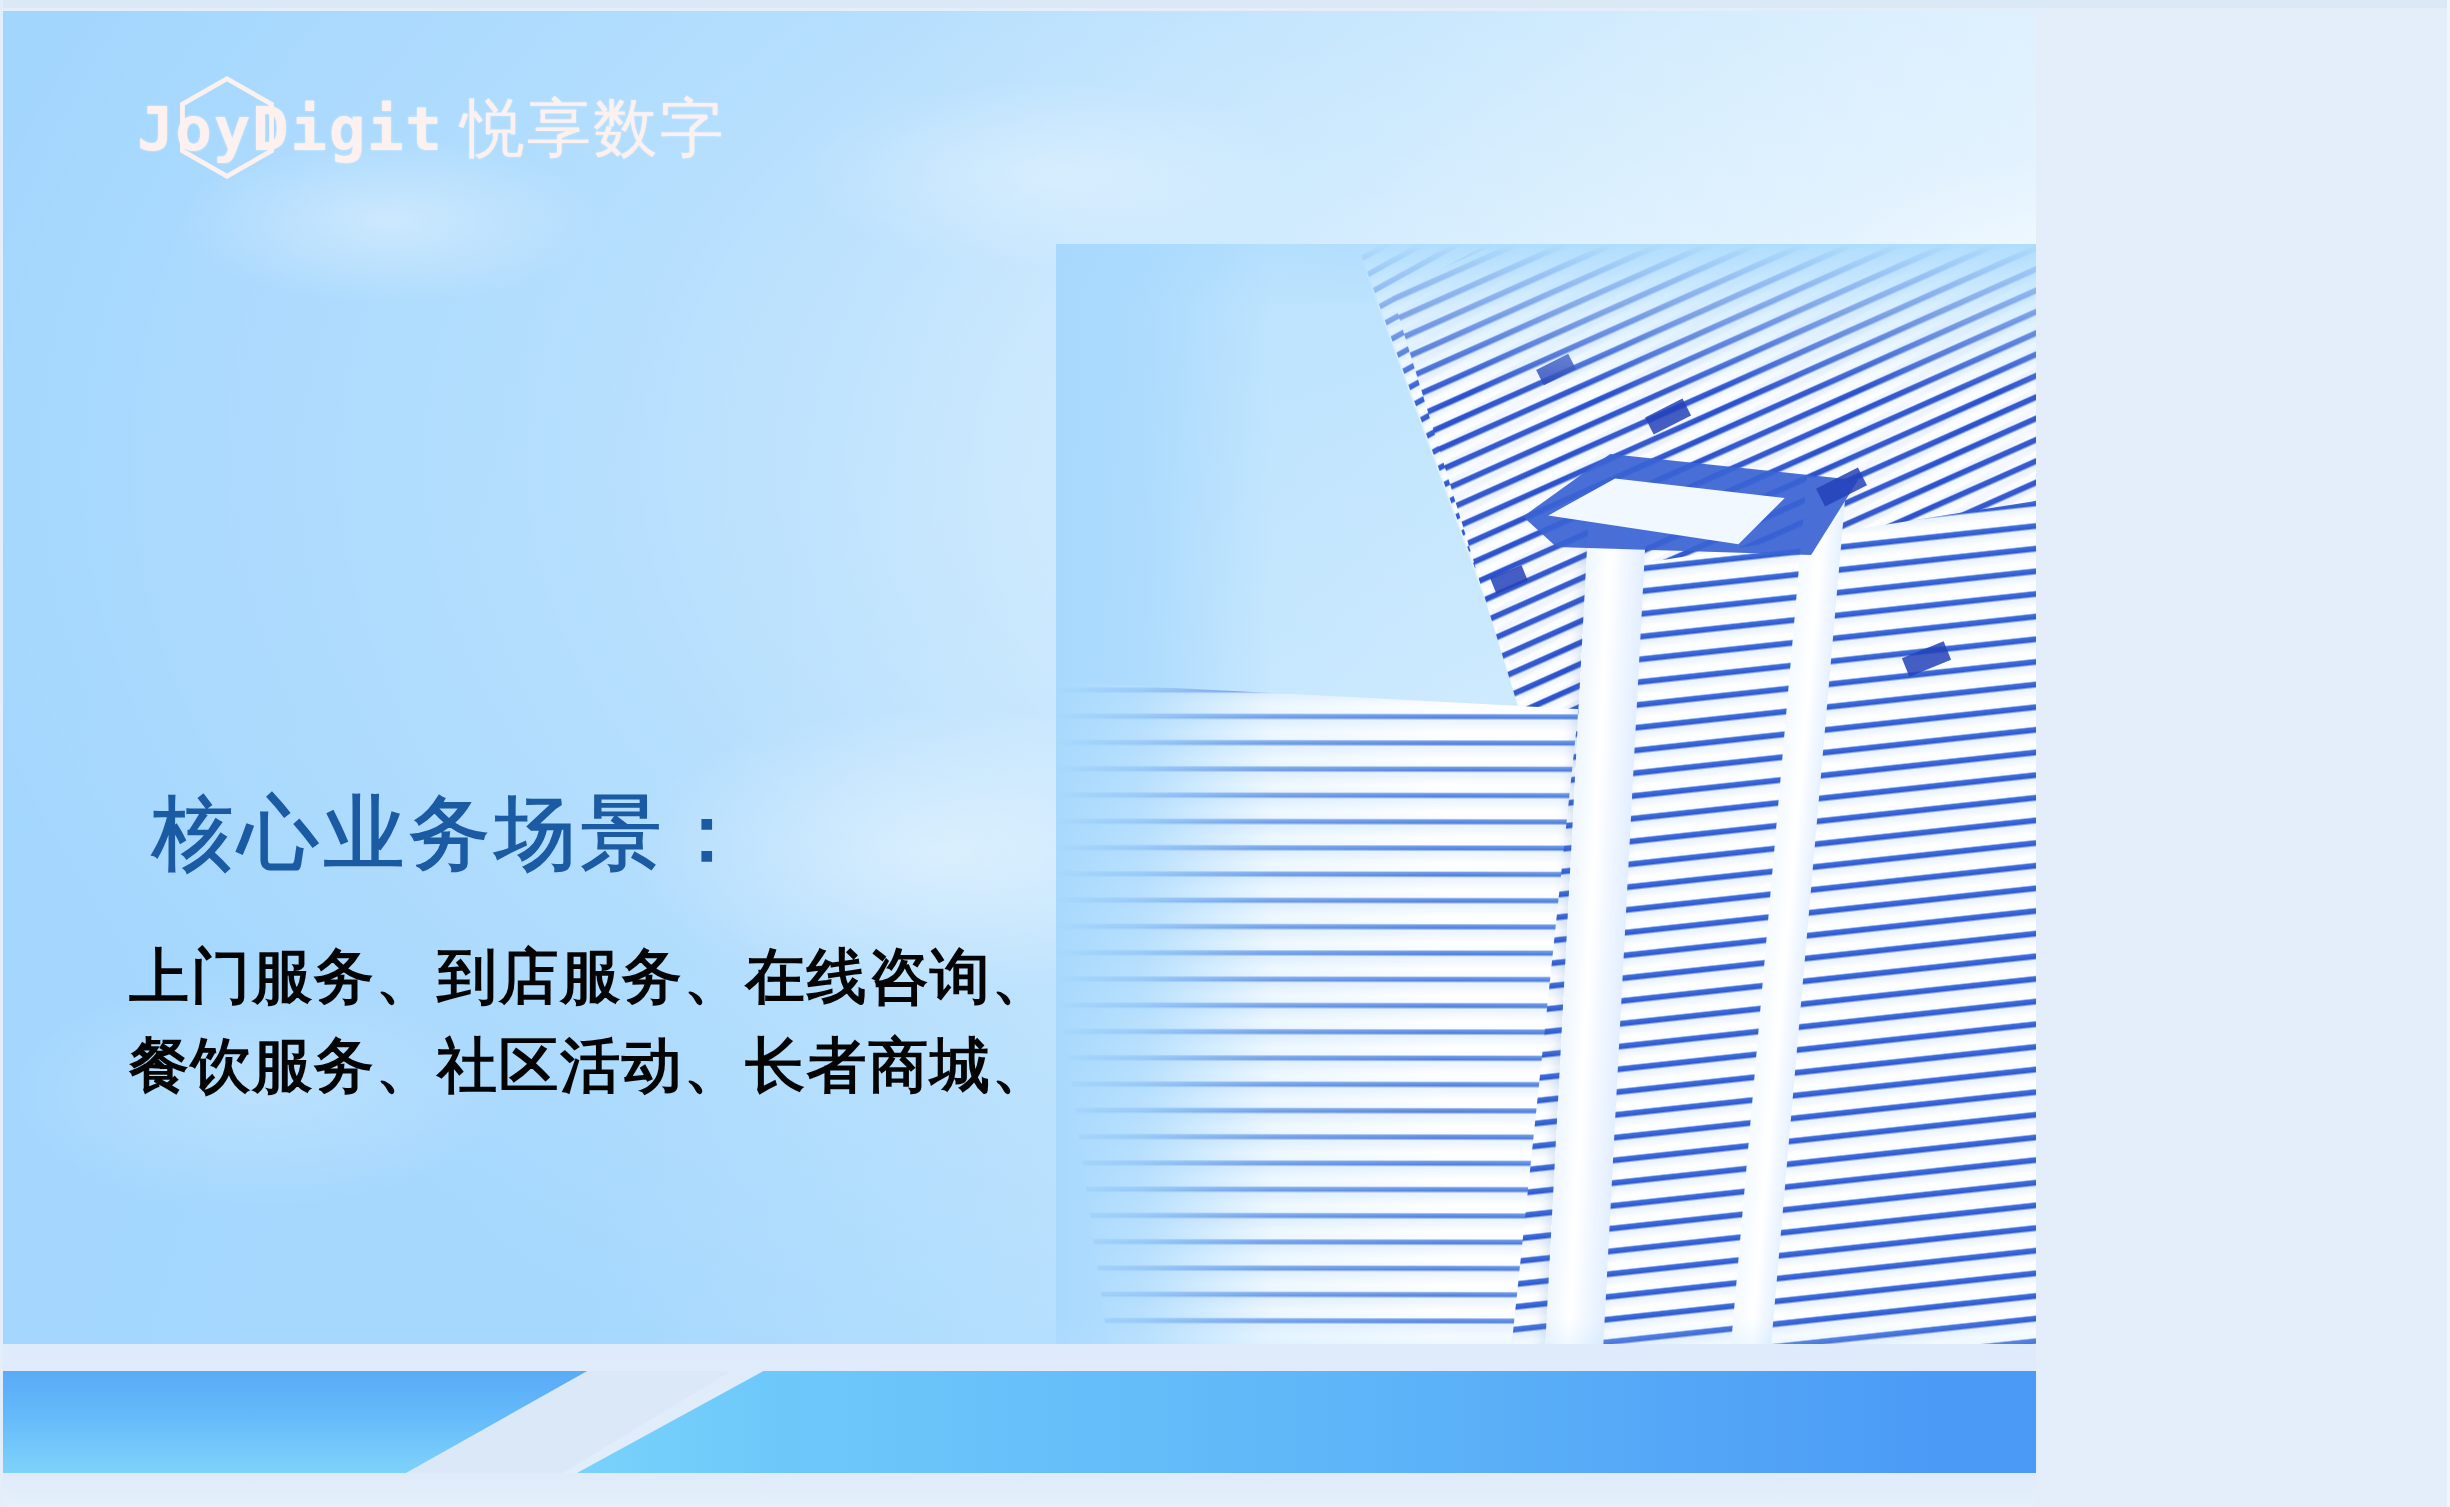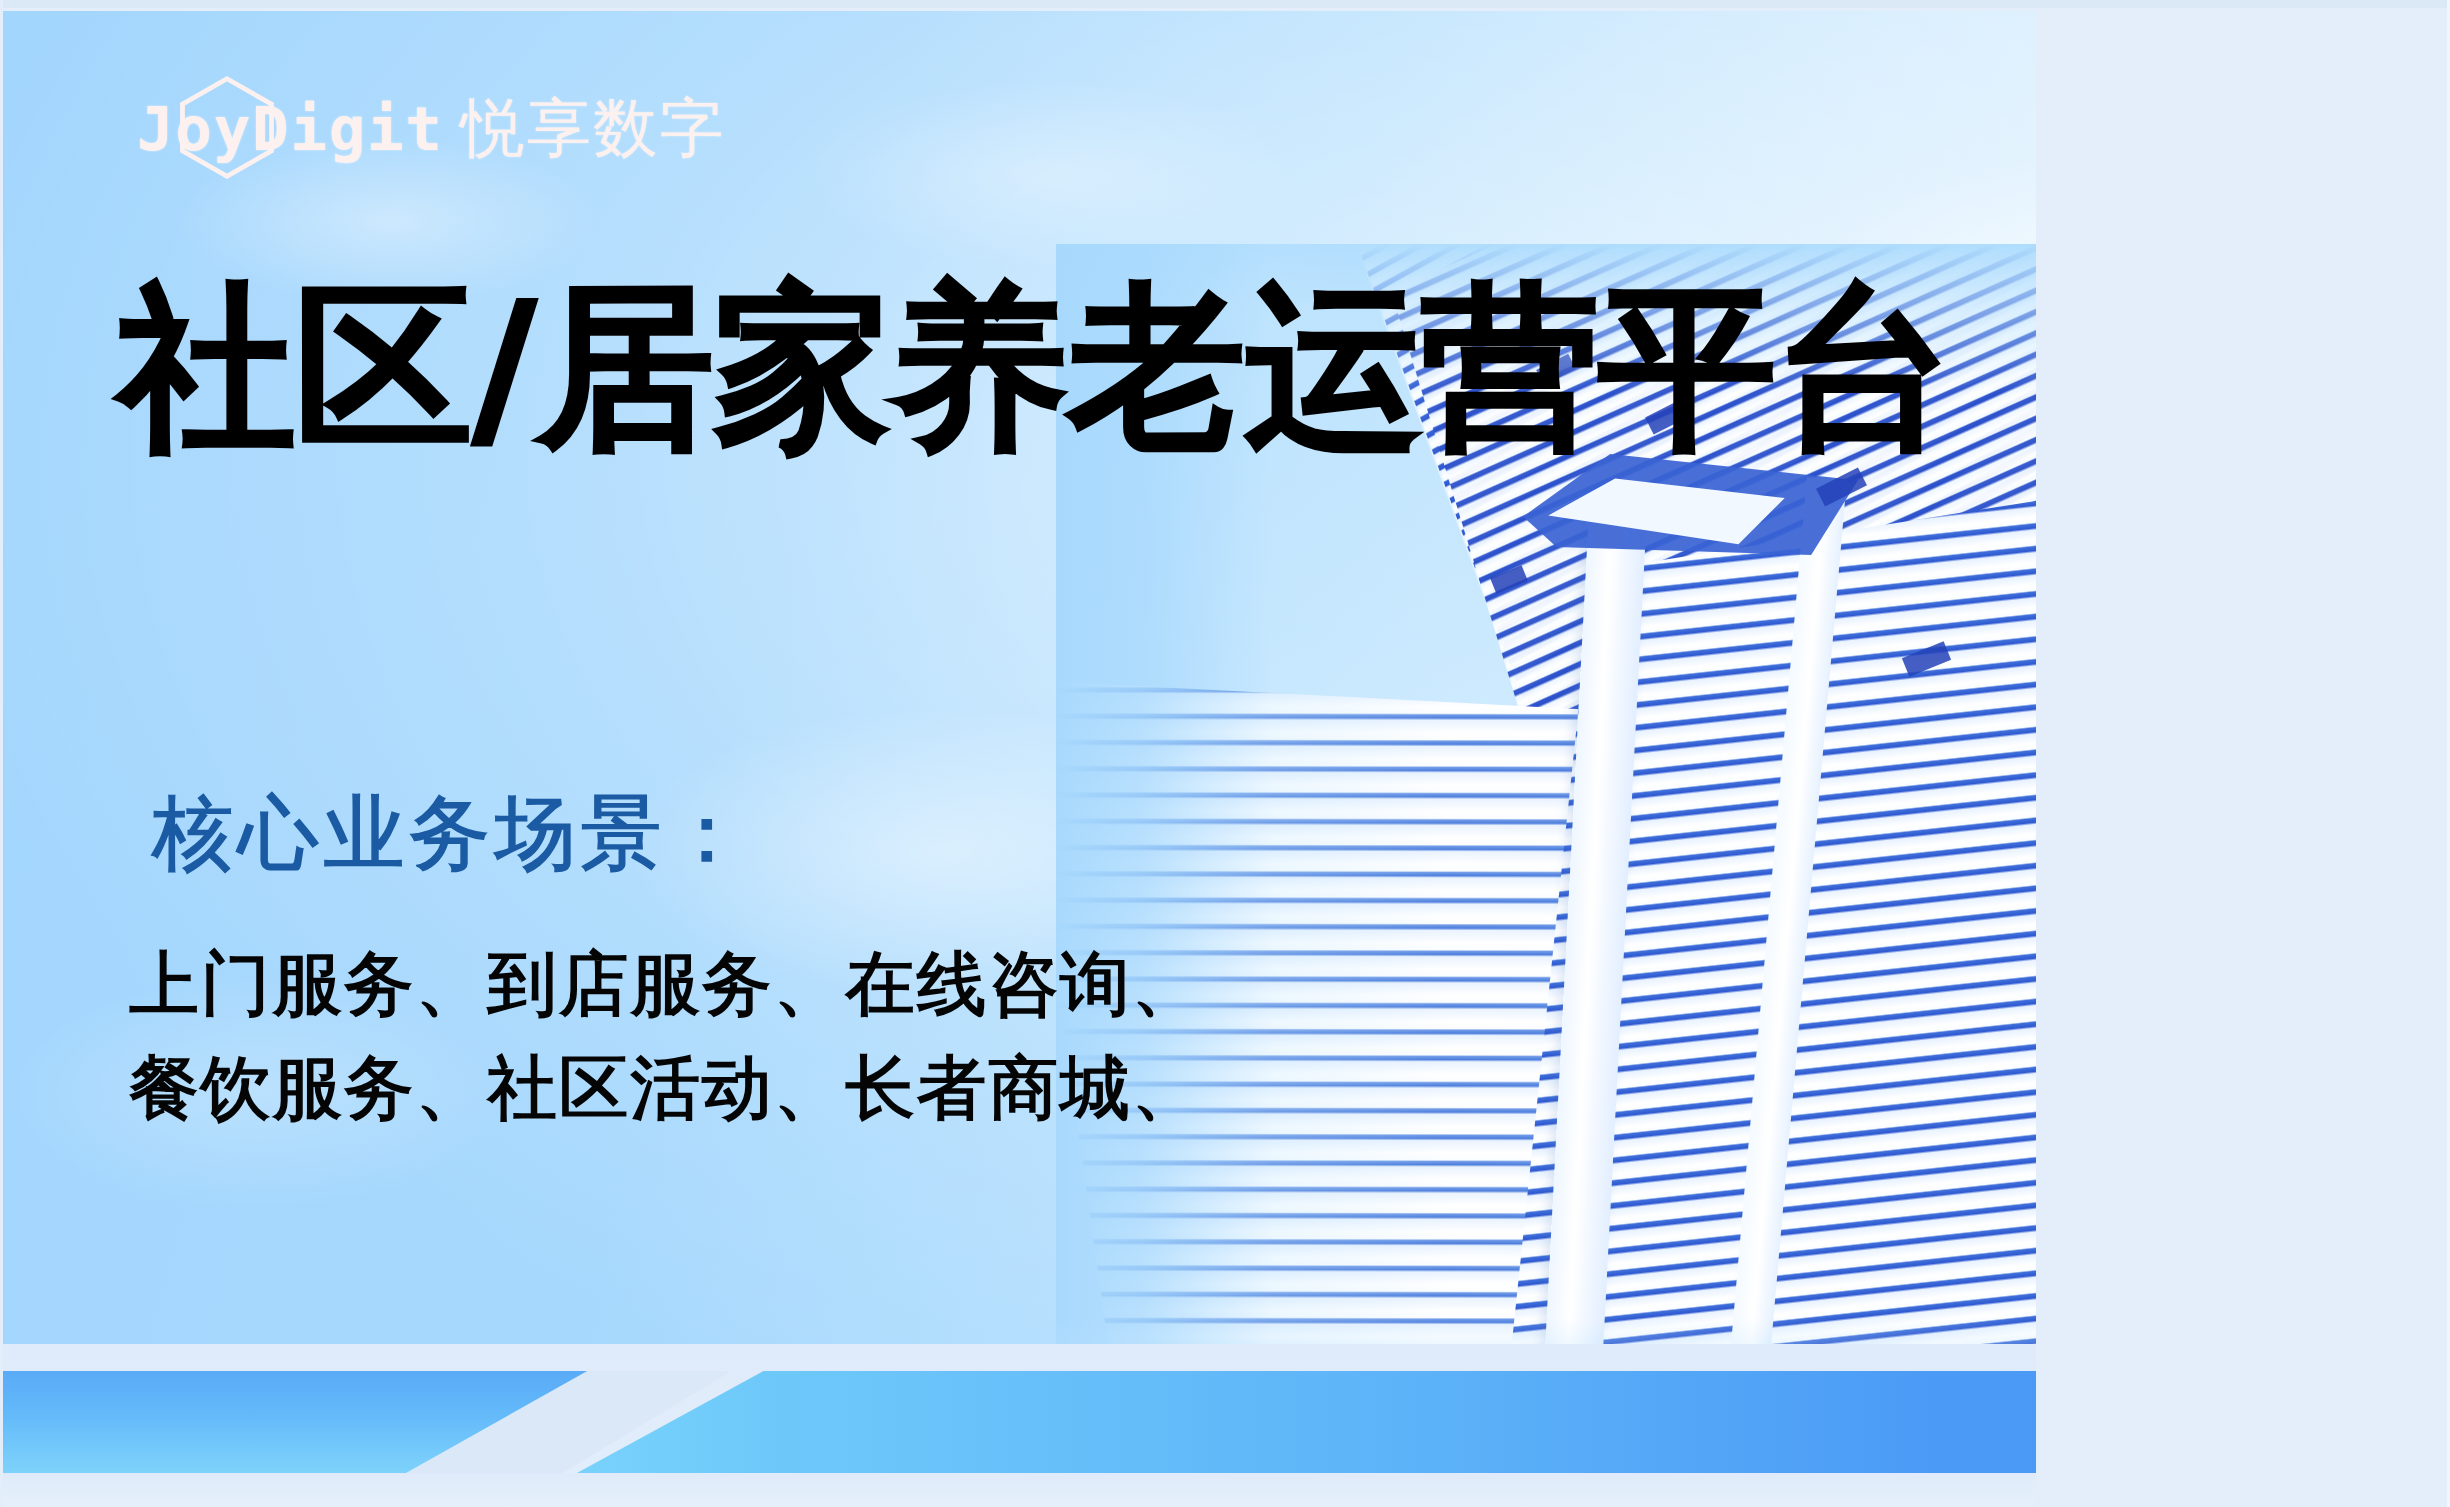--- a/index.html
+++ b/index.html
@@ -253,21 +253,21 @@
     letter-spacing:4.7px;
     white-space:nowrap;
     -webkit-text-stroke:1.6px #1b5ba4;
   }
   #scenarioList{
     position:absolute;
     left:129px; top:922px;
     color:#050505;
     font-family:Liberation Serif, serif;
     font-weight:400;
-    font-size:70px;
+    font-size:60px;
     line-height:1.48;
     letter-spacing:1.6px;
     white-space:nowrap;
     -webkit-text-stroke:1.7px #050505;
   }
   #scenarioList .line{ display:block; }
 
   
   #ribbon{
     position:absolute;
@@ -359,21 +359,20 @@
         <svg viewBox="0 0 100 100" aria-hidden="true">
           <polygon points="50,4 92,28 92,72 50,96 8,72 8,28" fill="none" stroke="#fdf1f0" stroke-width="4.5" stroke-linejoin="miter"></polygon>
         </svg>
       </span>
       <span class="wordmark">
         <span class="latin">JoyDigit</span>
         <span class="cjk">悦享数字</span>
       </span>
     </div>
 
-    <h1 id="headline">社区/居家养老运营平台</h1>
 
     <div id="sectionLabel">核心业务场景：</div>
 
     <div id="scenarioList">
       <span class="line">上门服务、到店服务、在线咨询、</span>
       <span class="line">餐饮服务、社区活动、长者商城、</span>
     </div>
 
     <div id="ribbon">
       <div class="leftBlock"></div>

